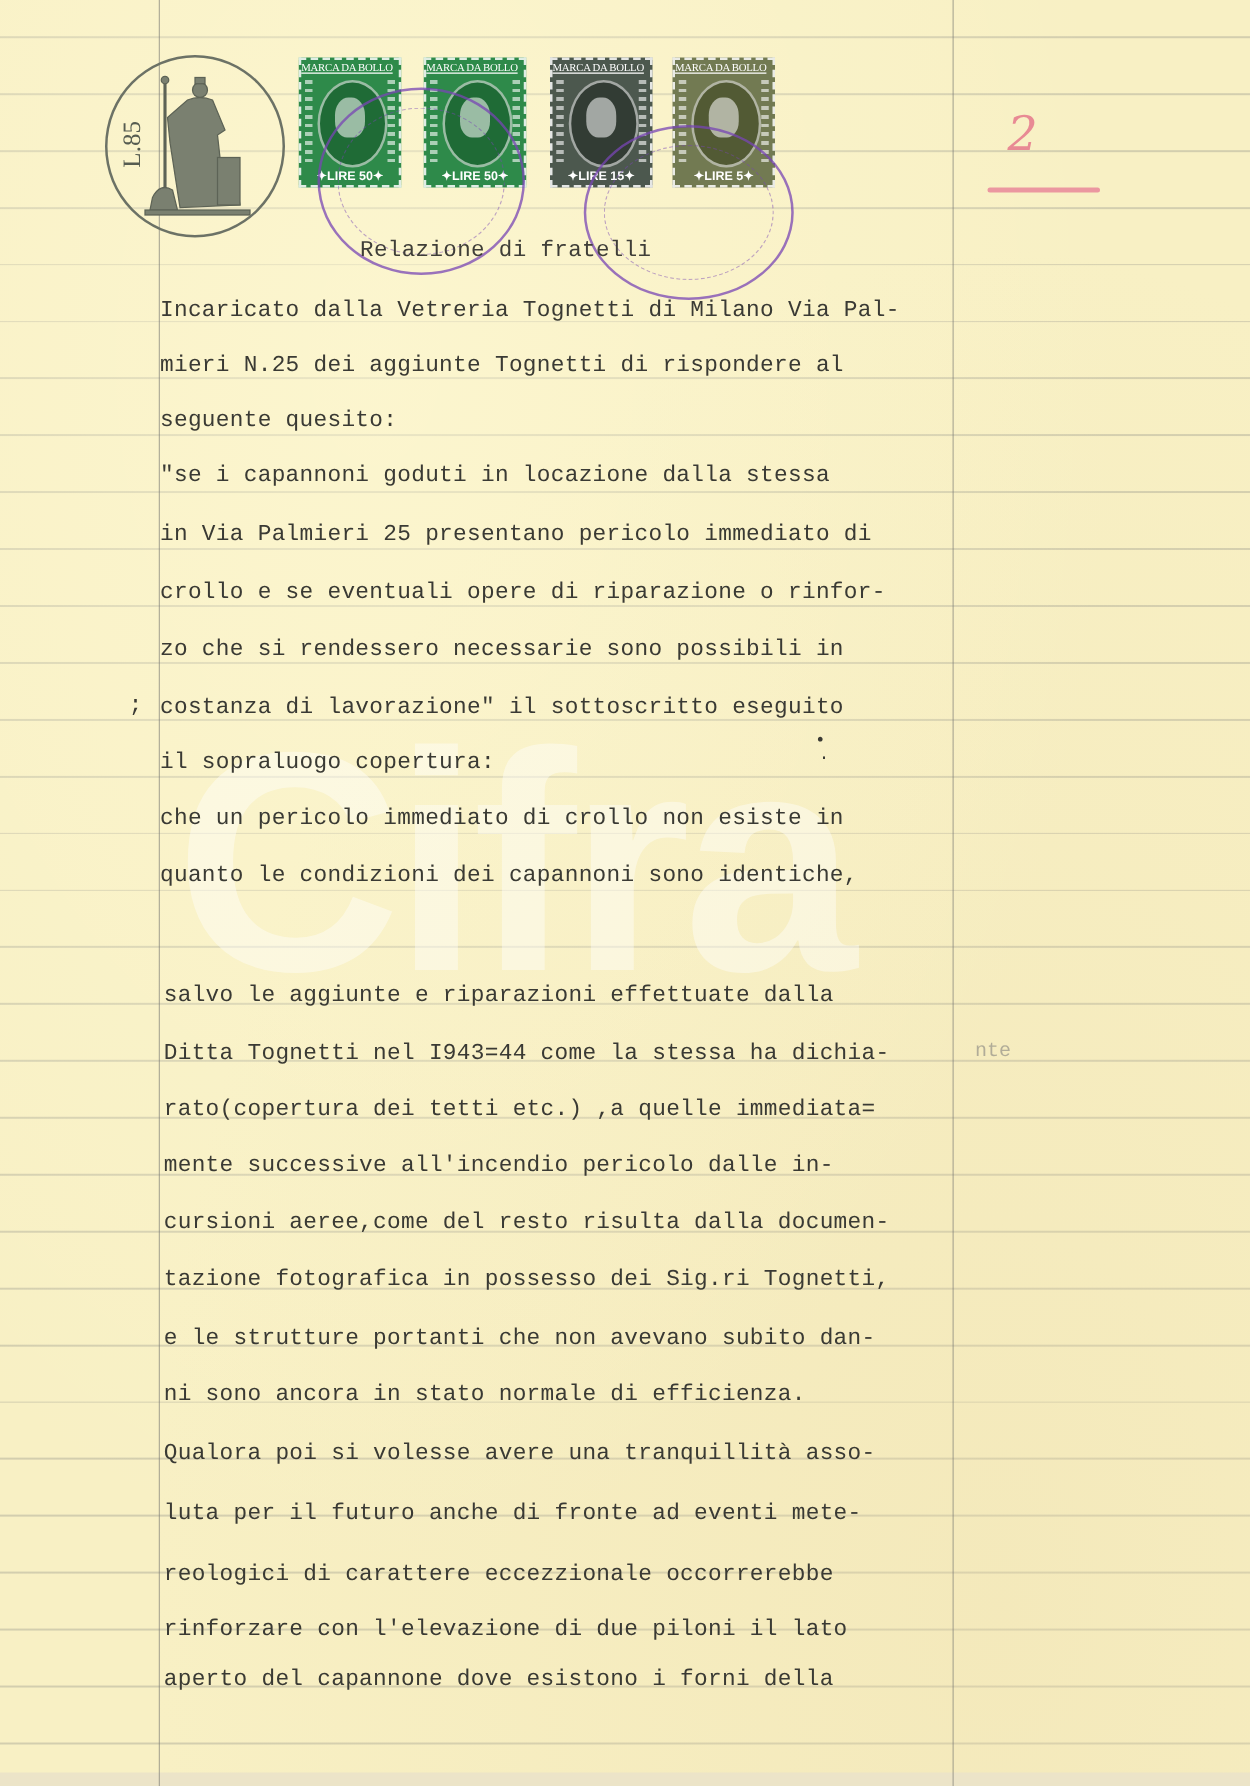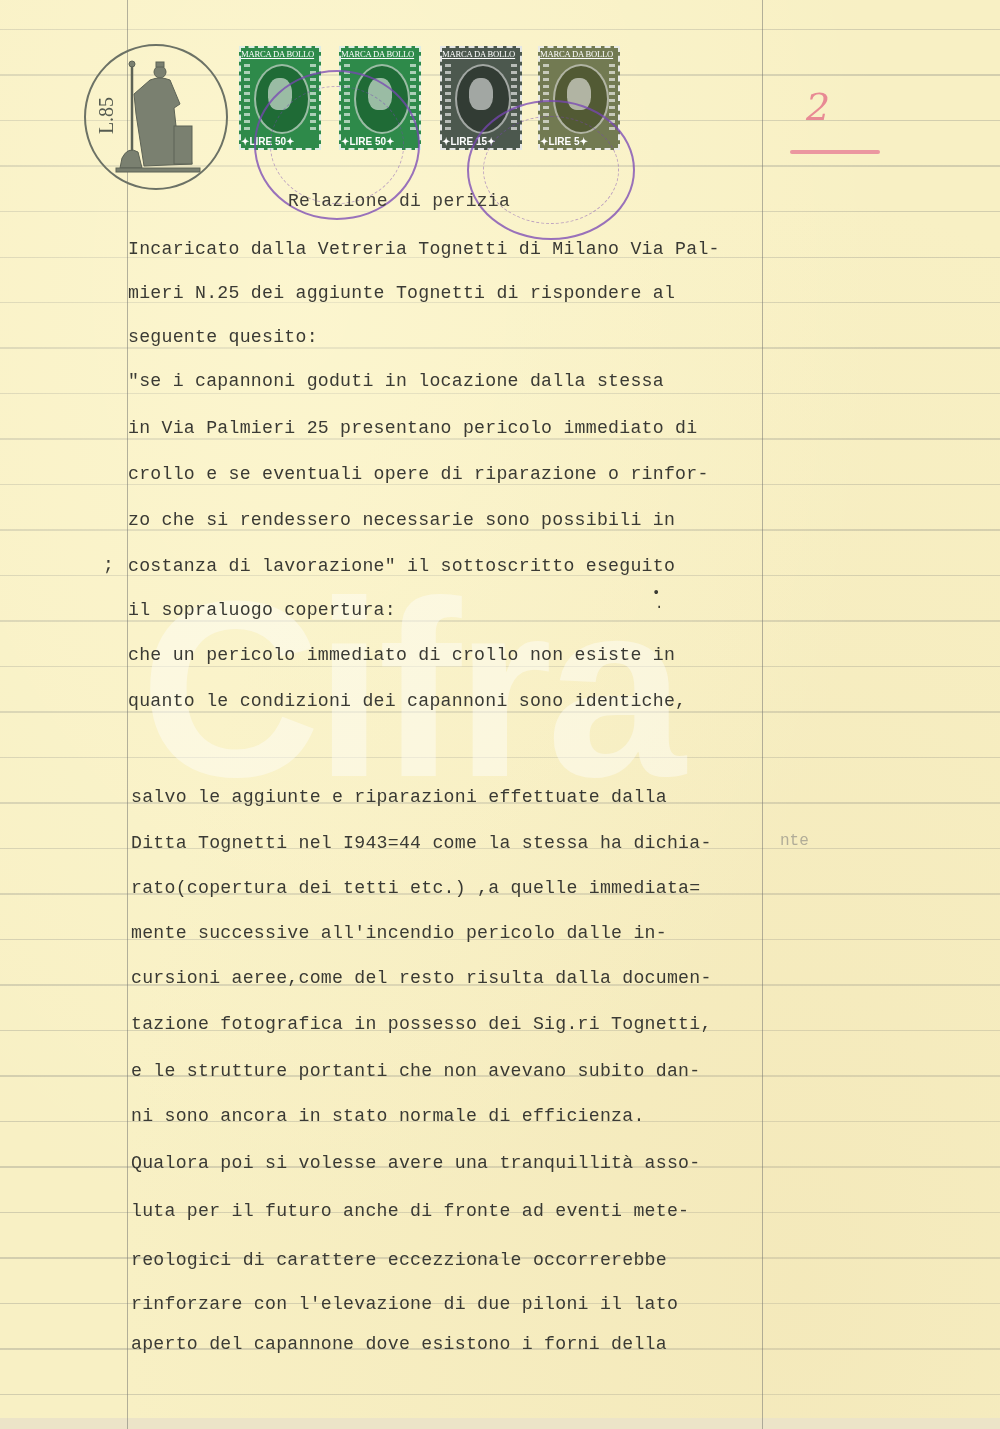--- a/index.html
+++ b/index.html
@@ -46,21 +46,21 @@
     position: absolute; top: 46px; width: 82px; height: 104px;
     box-sizing: border-box; padding: 2px;
     border: 2px dashed rgba(255,255,255,0.85);
     font-family: "Liberation Serif", serif;
   }
   .stamp .top-label {
     position: absolute; left: 0; right: 0; top: 1px; 
     font-size: 8.6px; color: #fff; white-space: nowrap; letter-spacing: -0.2px; text-decoration: underline;
   }
   .stamp .bottom-label {
-    position: absolute; left: 0; right: 0; bottom: 1px; text-align: left;
+    position: absolute; left: 0; right: 0; bottom: 1px; text-align: center;
     font-family: "Liberation Sans", sans-serif; font-size: 10px; color: #fff; font-weight: bold;
     white-space: nowrap;
   }
   .stamp .oval {
     position: absolute; left: 13px; top: 16px; width: 52px; height: 66px;
     border-radius: 50%; border: 2px solid rgba(255,255,255,0.55);
   }
   .stamp .side { position: absolute; top: 16px; bottom: 16px; width: 6px;
     background: repeating-linear-gradient(to bottom, rgba(255,255,255,0.6) 0 3px, transparent 3px 7px); }
   .stamp .side.l { left: 3px; } .stamp .side.r { right: 3px; }
@@ -167,21 +167,21 @@
   <span class="top-label">MARCA DA BOLLO</span>
   <span class="bottom-label">✦LIRE 5✦</span>
 </div>
 
 <div class="postmark" style="left:254px;top:70px;width:166px;height:150px;"></div>
 <div class="postmark" style="left:467px;top:100px;width:168px;height:140px;"></div>
 
 <div class="page-number">2</div>
 <div class="page-number-underline"></div>
 
-<div class="title">Relazione di perizia</div>
+<div class="title">Relazione di fratelli</div>
 
 <div class="line" style="top:238px;">Incaricato dalla Vetreria Tognetti di Milano Via Pal-</div>
 <div class="line" style="top:282px;">mieri N.25 dei aggiunte Tognetti di rispondere al</div>
 <div class="line" style="top:326px;">seguente quesito:</div>
 <div class="line" style="top:370px;">"se i capannoni goduti in locazione dalla stessa</div>
 <div class="line" style="top:417px;">in Via Palmieri 25 presentano pericolo immediato di</div>
 <div class="line" style="top:463px;">crollo e se eventuali opere di riparazione o rinfor-</div>
 <div class="line" style="top:509px;">zo che si rendessero necessarie sono possibili in</div>
 <div class="line" style="top:555px;">costanza di lavorazione"   il sottoscritto eseguito</div>
 <div class="line" style="top:599px;">il sopraluogo copertura:</div>

